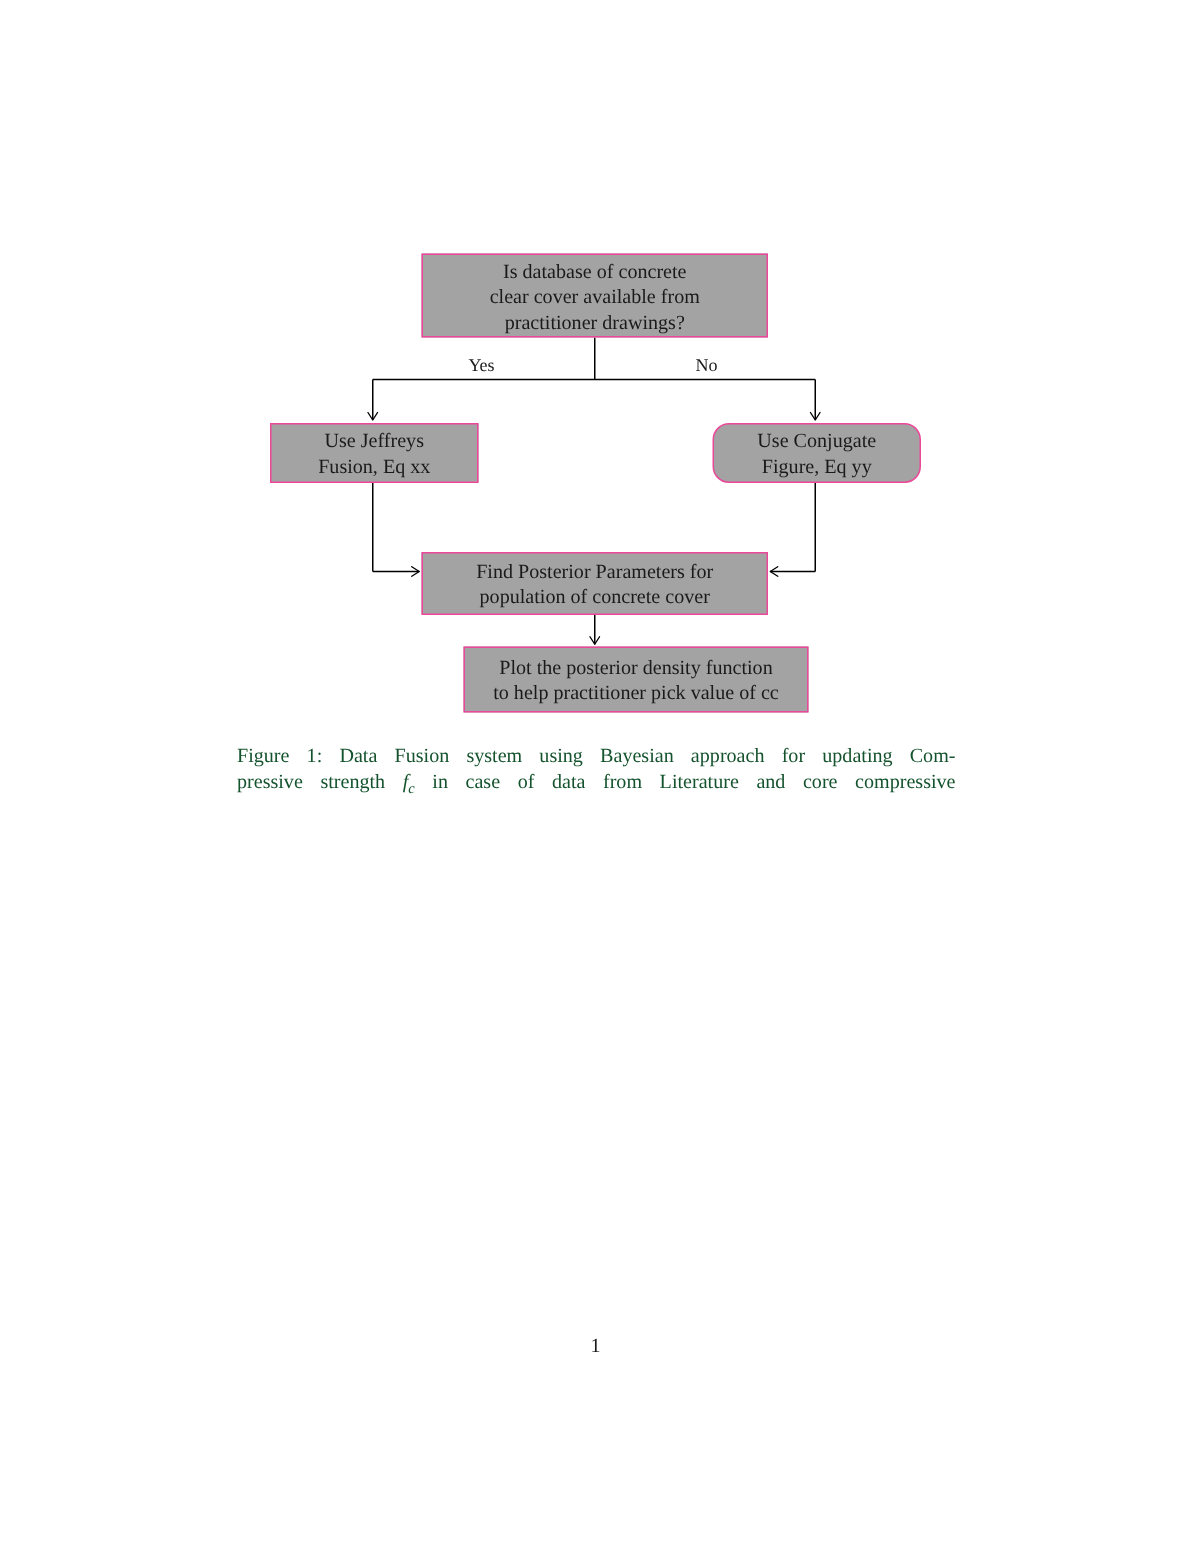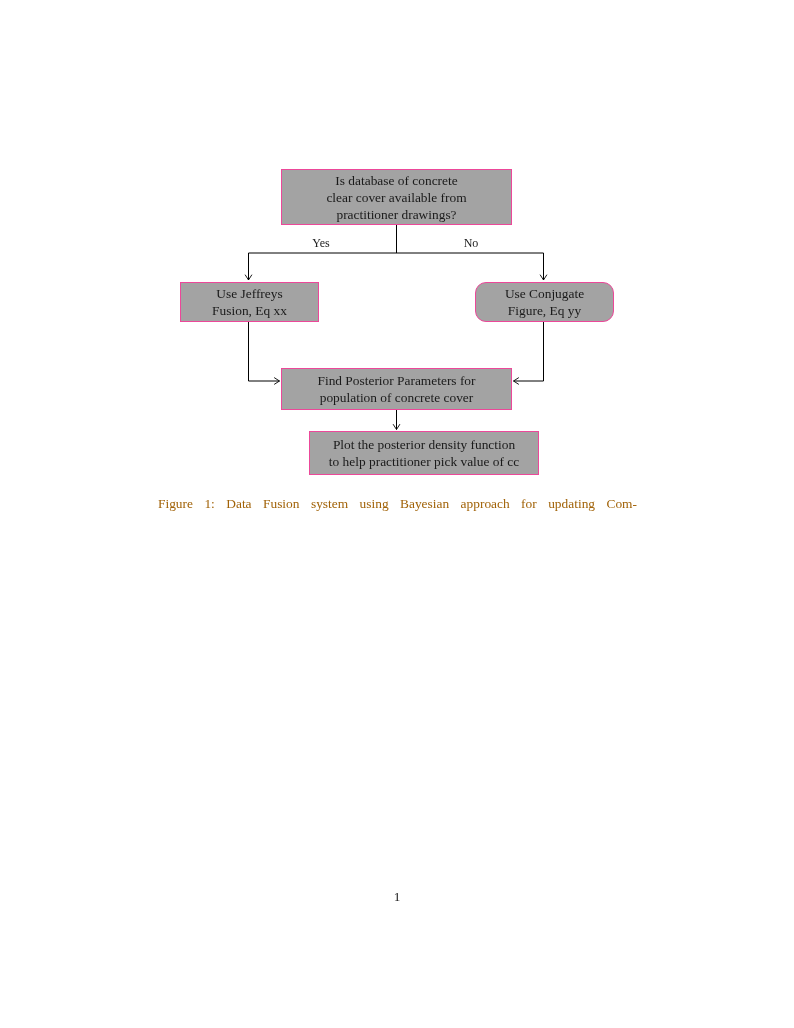--- a/index.html
+++ b/index.html
@@ -45,21 +45,21 @@
     text-align: center;
     width: 50px;
   }
   .label-yes { left: 296px; top: 236px; }
   .label-no  { left: 446px; top: 236px; }
   .caption {
     position: absolute;
     left: 158px; top: 495px; width: 479px;
     font-size: 13.4px;
     line-height: 17.3px;
-    color: #a16207;
+    color: #14532d;
   }
   .cap-line { white-space: normal; }
   .cap-just { text-align: justify; text-align-last: justify; }
   .caption i { font-style: italic; }
   .caption sub { font-size: 0.72em; line-height: 0; }
   .page-number {
     position: absolute;
     left: 0; right: 0; top: 889px;
     text-align: center;
     font-size: 13.4px;
@@ -114,17 +114,18 @@
     <div>population of concrete cover</div>
   </div>
 
   <div class="node node-plot">
     <div>Plot the posterior density function</div>
     <div>to help practitioner pick value of cc</div>
   </div>
 
   <div class="caption">
     <div class="cap-line cap-just">Figure 1: Data Fusion system using Bayesian approach for updating Com-</div>
+    <div class="cap-line cap-just"><span>pressive strength </span><i><span>f</span><sub>c</sub></i><span> in case of data from Literature and core compressive</span></div>
   </div>
 
   <div class="page-number">1</div>
 
 </div>
 
 </body></html>

